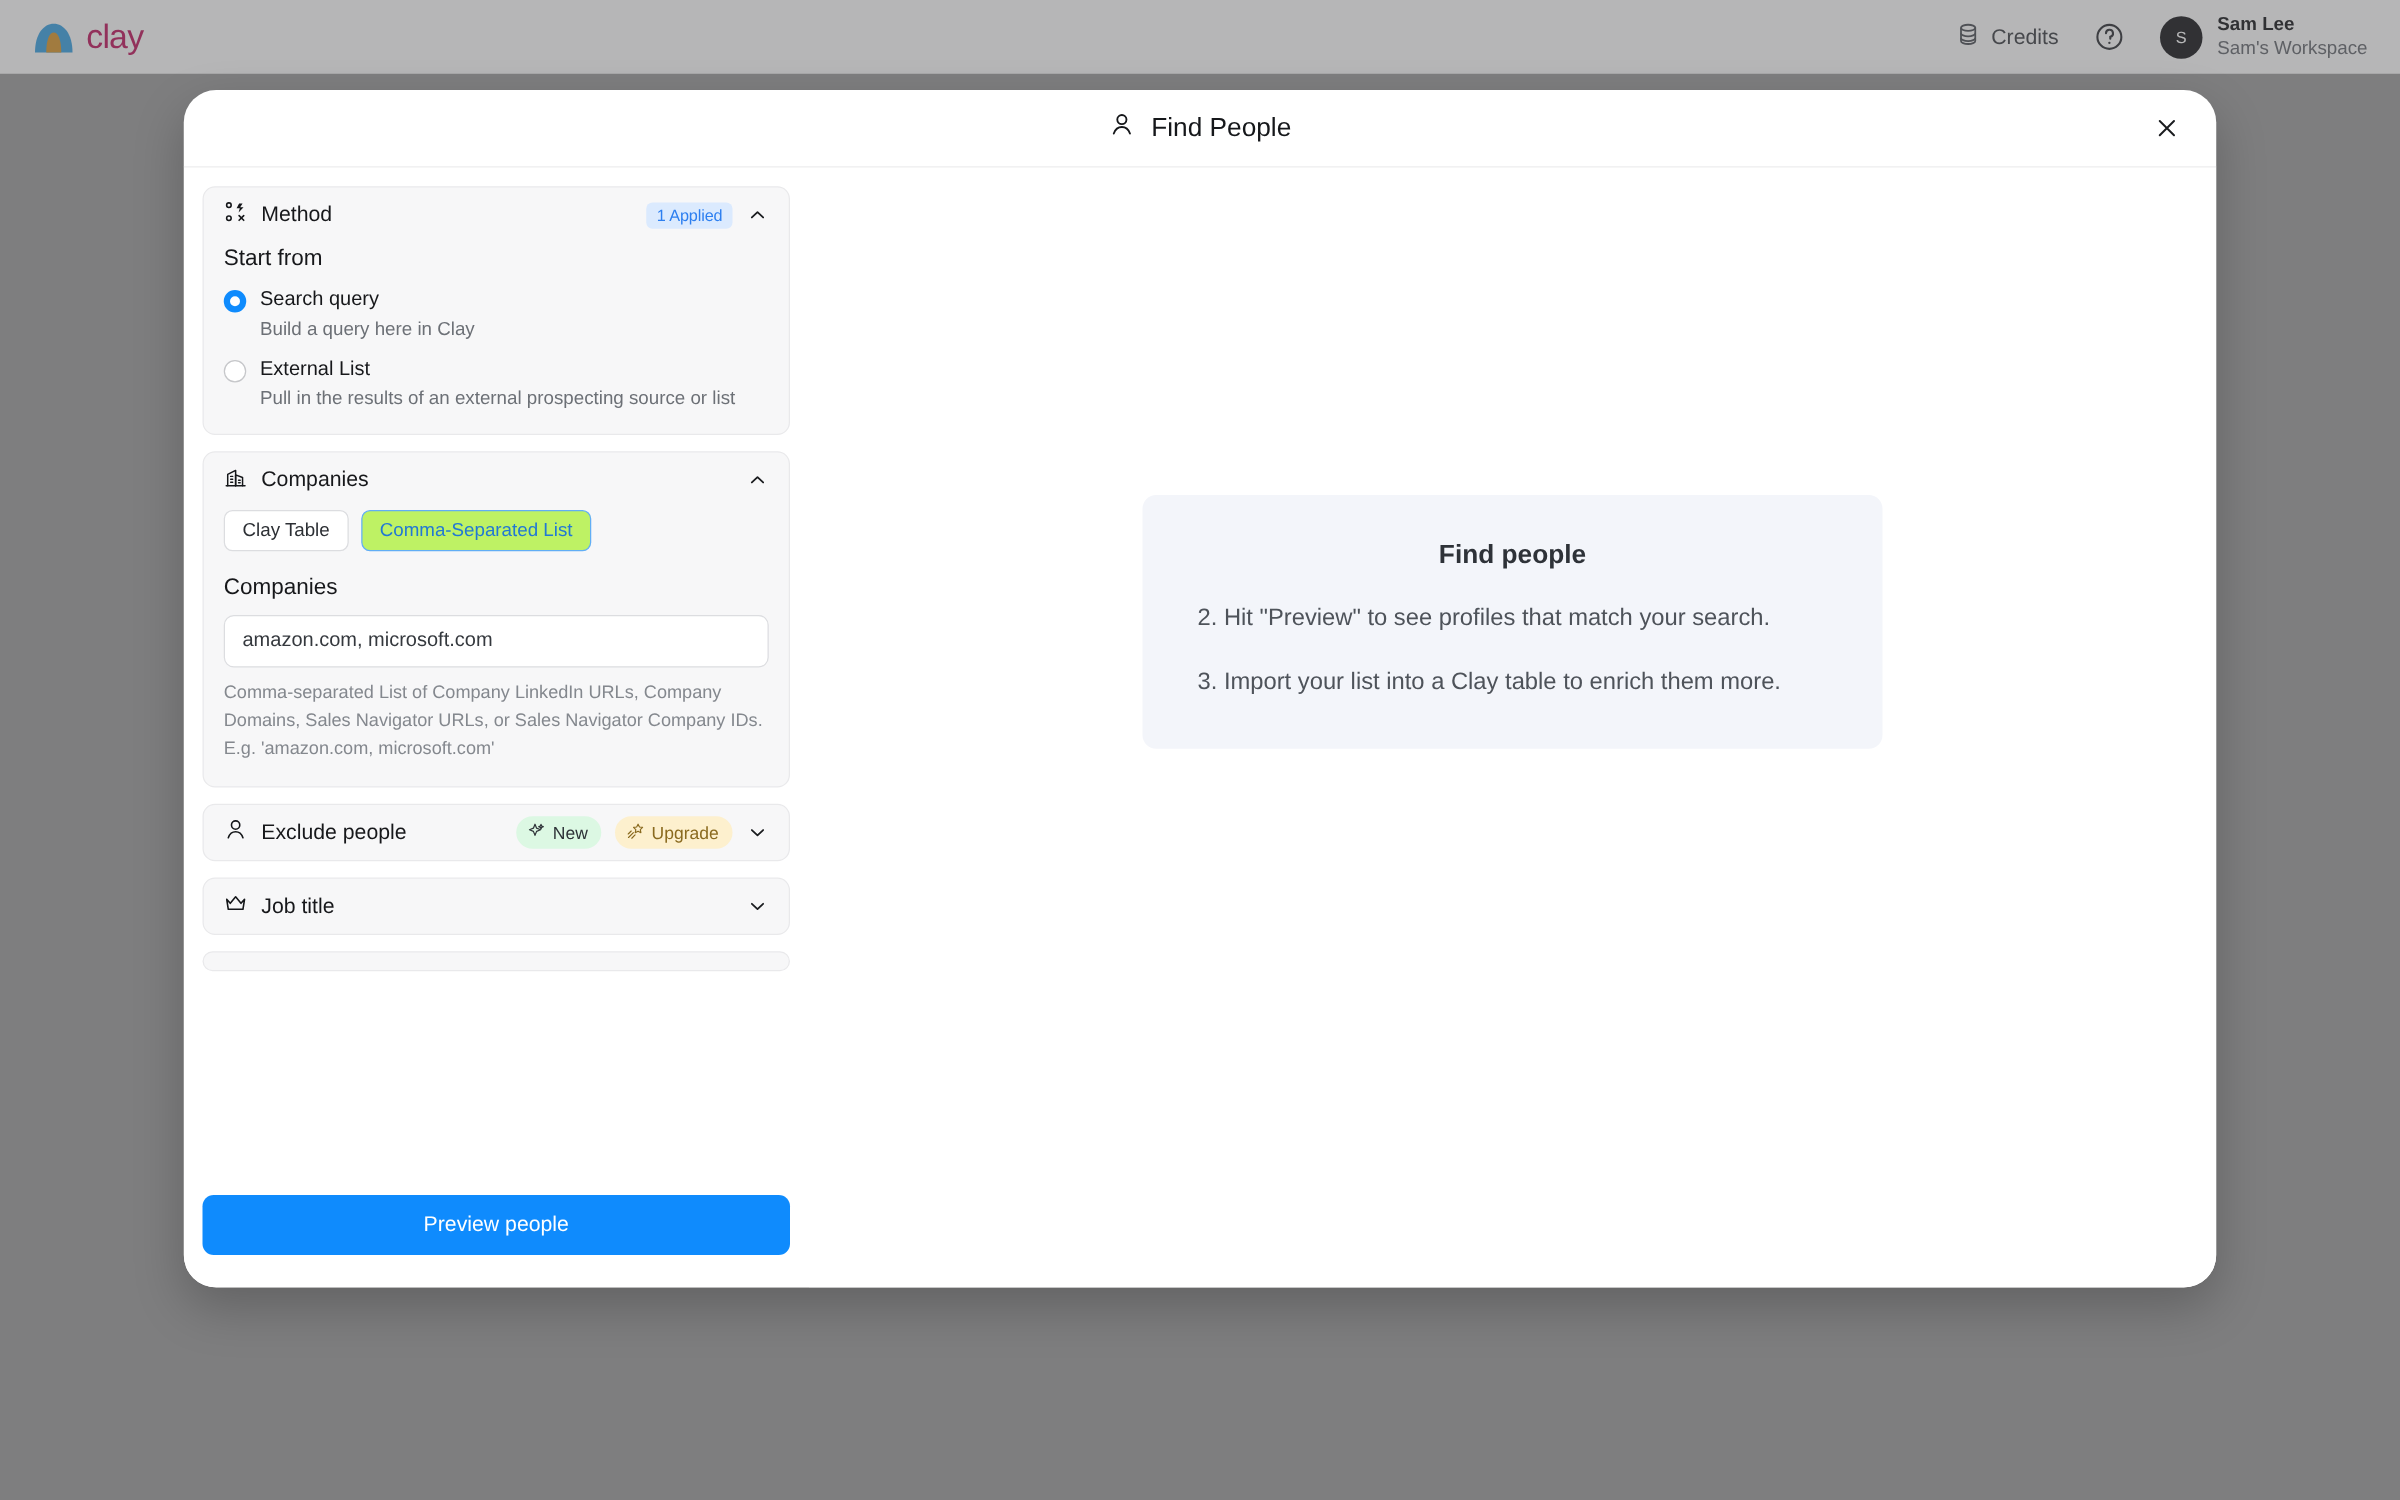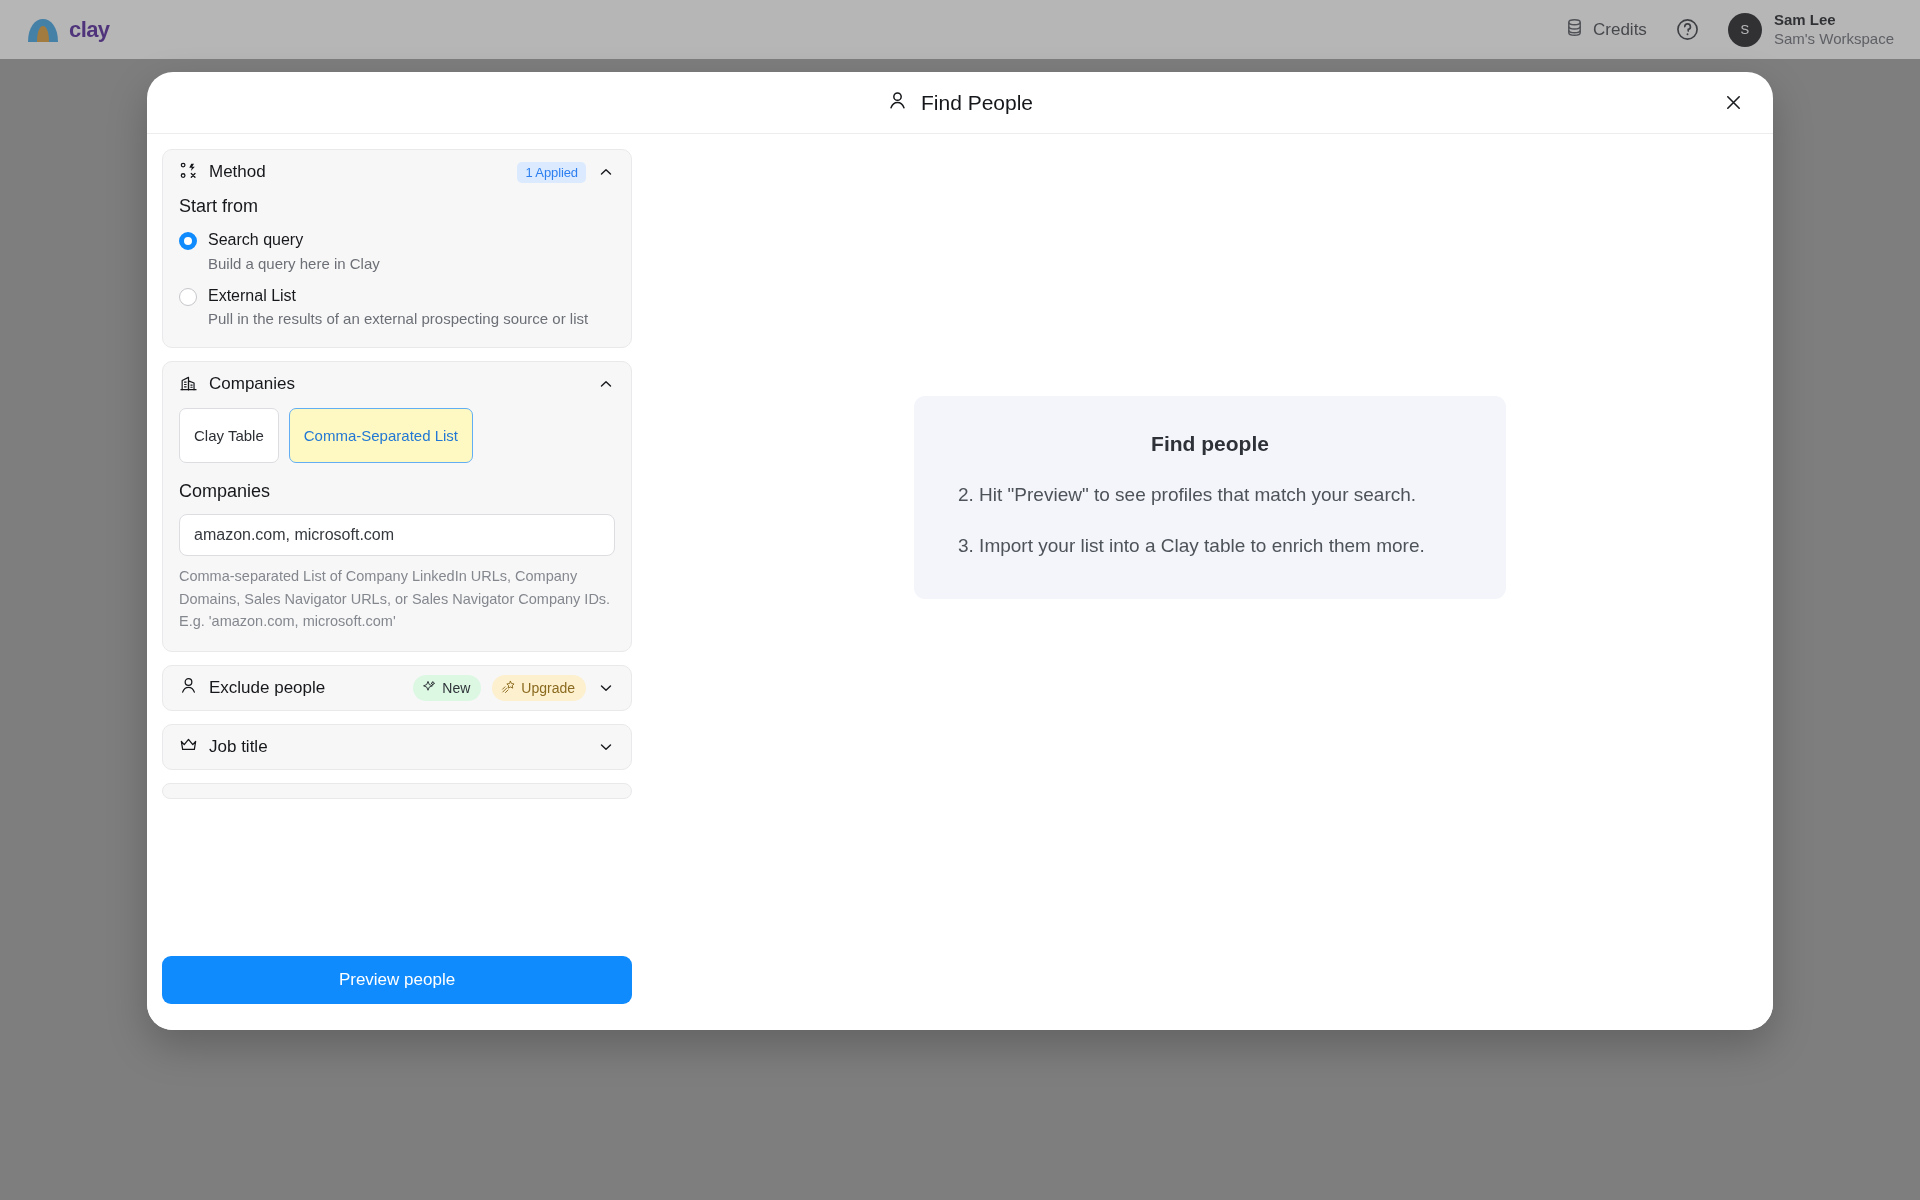--- a/index.html
+++ b/index.html
@@ -11,21 +11,21 @@
   body { background: #9b9b9b; position: relative; }
 
   
   .app-header {
     position: absolute; top: 0; left: 0; width: 1920px; height: 59px;
     background: #fbfbfb; display: flex; align-items: center;
     padding: 0 26px; z-index: 1;
   }
   .brand { display: flex; align-items: center; gap: 9px; }
   .brand-logo { width: 34px; height: 26px; position: relative; }
-  .brand-name { font-size: 22px; font-weight: 700; color: #4c1d95; letter-spacing: -0.6px; }
+  .brand-name { font-size: 27px; font-weight: 400; color: #be185d; letter-spacing: -0.6px; }
   .header-right { margin-left: auto; display: flex; align-items: center; gap: 28px; }
   .credits { display: flex; align-items: center; gap: 9px; font-size: 17px; color: #3c3f44; }
   .help-icon { width: 25px; height: 25px; }
   .user-block { display: flex; align-items: center; gap: 12px; }
   .avatar {
     width: 34px; height: 34px; border-radius: 50%; background: #17181b;
     color: #fff; font-size: 13px; display: flex; align-items: center;
     justify-content: center; font-weight: 500;
   }
   .user-names { line-height: 1.25; }
@@ -102,24 +102,24 @@
     width: 18px; height: 18px; border-radius: 50%; border: 1.6px solid #c6c7ca;
     background: #fff; flex: 0 0 18px; margin-top: 3px; position: relative;
   }
   .radio.checked { border: 5px solid #0f8bfd; background: #fff; }
   .radio-text-title { font-size: 16px; color: #17181b; font-weight: 400; line-height: 1.35; }
   .radio-text-sub { font-size: 15px; color: #6c7076; line-height: 1.4; margin-top: 2px; max-width: 392px; }
 
   .seg-group { display: flex; gap: 10px; margin-bottom: 18px; }
   .seg {
     border: 1px solid #dcdde0; background: #fff; border-radius: 7px;
-    padding: 18px 14px; font-size: 15px; color: #2c2f34; cursor: pointer;
+    padding: 7px 14px; font-size: 15px; color: #2c2f34; cursor: pointer;
     font-family: inherit;
   }
-  .seg.active { border-color: #62aef5; color: #2278d4; background: #fef9c3; }
+  .seg.active { border-color: #62aef5; color: #2278d4; background: #bef264; }
 
   .text-input {
     width: 100%; height: 42px; border: 1px solid #dcdde0; border-radius: 8px;
     background: #fff; padding: 16px 14px; font-size: 16px; color: #35393e;
     font-family: inherit;
   }
   .text-input::placeholder { color: #35393e; }
   .help-text { font-size: 14.5px; color: #84888e; line-height: 1.55; margin-top: 9px; }
 
   .card-stub { height: 16px; overflow: hidden; }

